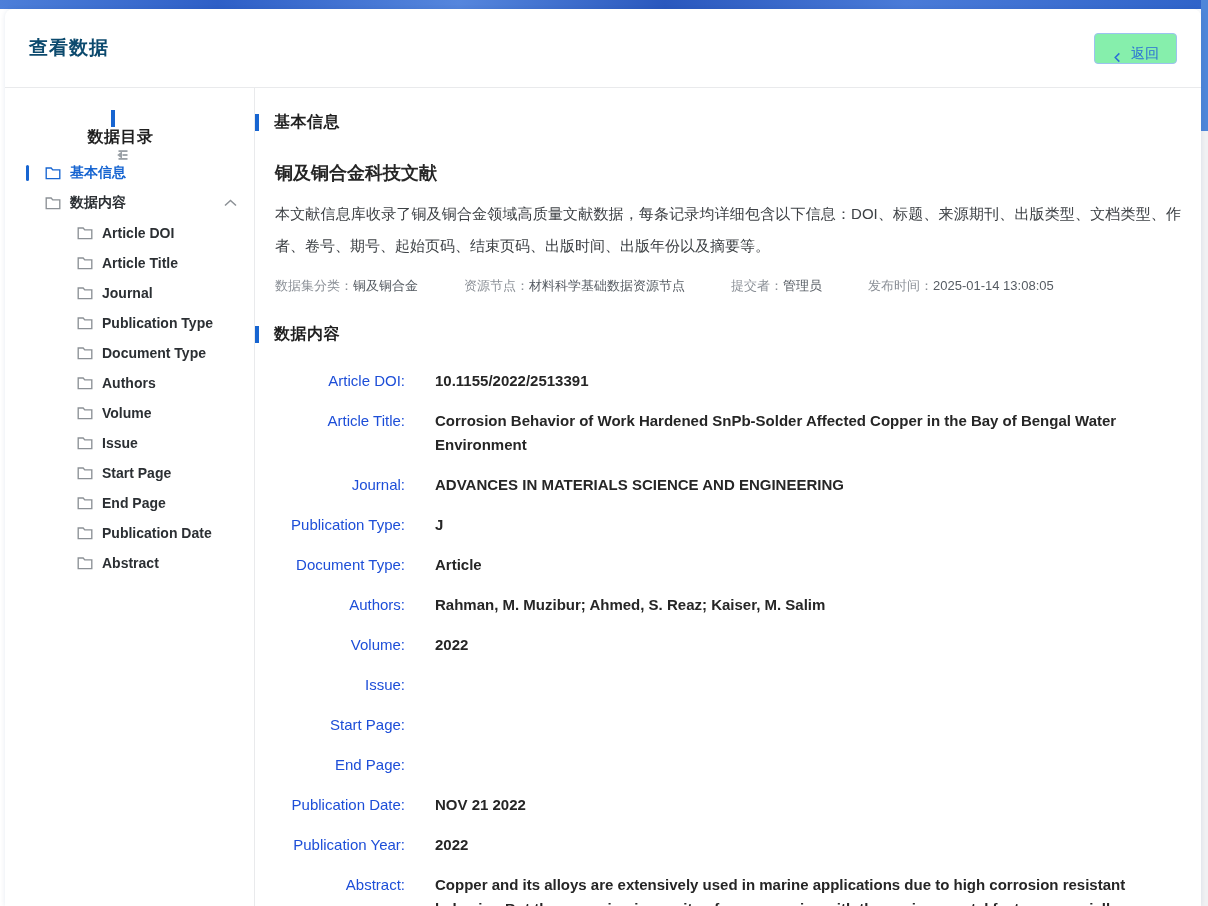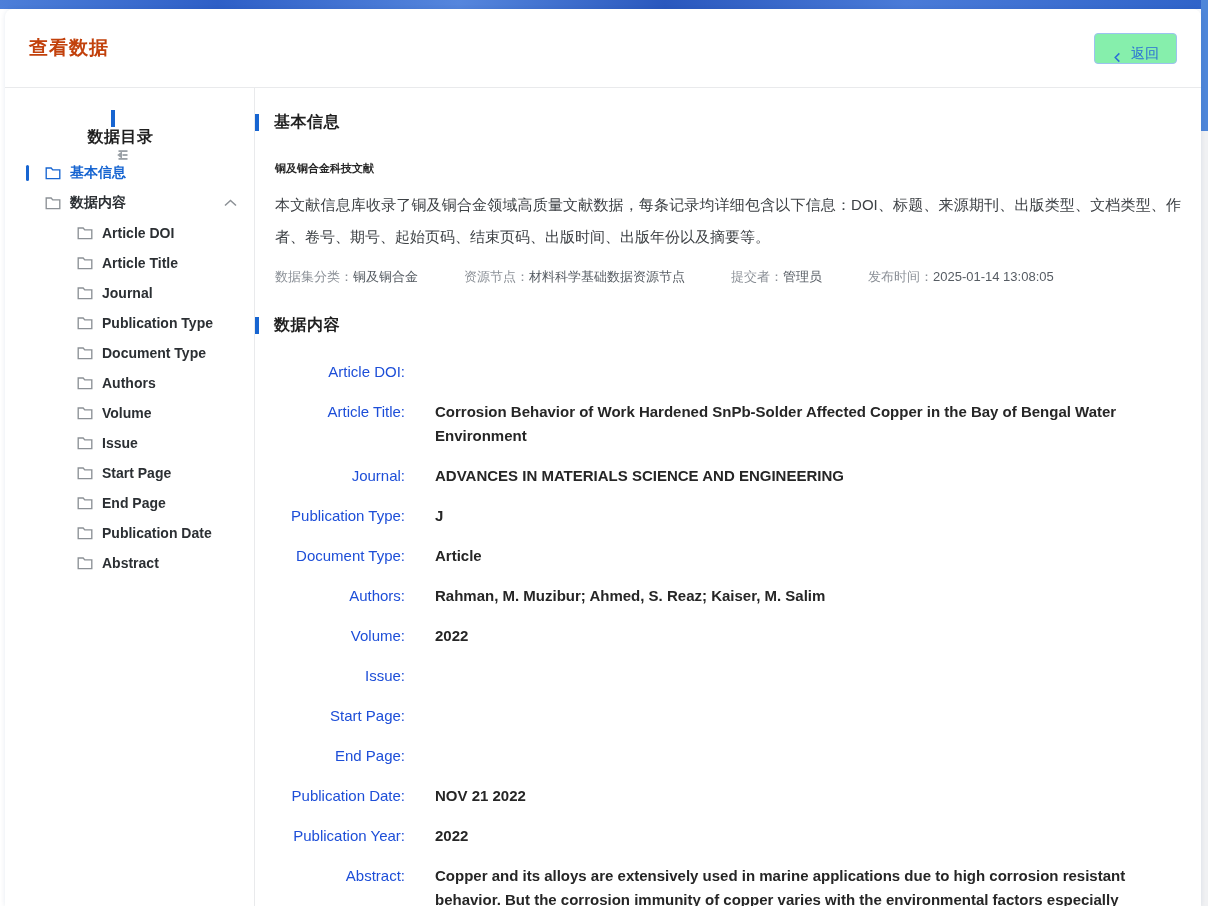--- a/index.html
+++ b/index.html
@@ -12,21 +12,21 @@
   .right-strip-blue { position:absolute; right:0; top:0; width:7px; height:131px; background:#4e86d9; }
   .right-strip-track { position:absolute; right:0; top:131px; width:7px; height:775px; background:#f0f1f3; }
 
   .card { position:absolute; left:5px; top:9px; right:7px; bottom:0;
     background:#fff; border-radius:8px 8px 0 0; box-shadow:0 0 5px rgba(20,60,120,.10);
     display:flex; flex-direction:column; overflow:hidden; }
 
   
   .card-header { height:79px; display:flex; align-items:center; justify-content:space-between;
     padding:0 24px; border-bottom:1px solid #e9eaec; flex:0 0 auto; }
-  .page-title { font-size:19px; font-weight:bold; color:#c2410c; letter-spacing:1px; }
+  .page-title { font-size:19px; font-weight:bold; color:#0c4a6e; letter-spacing:1px; }
   .back-btn { display:inline-flex; align-items:flex-end; gap:8px; height:31px; padding:0 17px;
     background:#86efac; border:1px solid #9cc2ef; border-radius:4px; color:#2a6fd6;
     font-size:14px; cursor:pointer; }
   .back-btn svg { display:block; }
 
   
   .card-body { flex:1 1 auto; display:flex; min-height:0; }
   .sidebar { width:250px; flex:0 0 auto; border-right:1px solid #e9eaec; padding-top:22px; }
   .main { flex:1 1 auto; padding:22px 20px 0 0; min-width:0; }
 
@@ -44,21 +44,21 @@
   .tree-row .sel-bar { width:3px; height:16px; border-radius:2px; background:transparent; margin:0 16px 0 21px; flex:0 0 auto; }
   .tree-row.selected { color:#1765d1; }
   .tree-row.selected .sel-bar { background:#1765d1; }
   .tree-row .folder { color:#8c9196; margin-right:9px; display:flex; flex:0 0 auto; }
   .tree-row.selected .folder { color:#1765d1; }
   .tree-row .caret { margin-left:auto; margin-right:17px; color:#8c9196; display:flex; }
   .tree-children { list-style:none; }
   .tree-children .tree-row { padding-left:72px; color:#2b2f33; }
 
   
-  .dataset-title { margin:27px 0 0 20px; font-size:11px; font-weight:bold; color:#262626; }
+  .dataset-title { margin:27px 0 0 20px; font-size:18px; font-weight:bold; color:#262626; }
   .description { margin:13px 0 0 20px; font-size:15px; color:#3d4145; line-height:32px; text-align:justify; }
   .meta-row { margin:15px 0 0 20px; display:flex; flex-wrap:nowrap; font-size:13px; }
   .meta-item { margin-right:46px; white-space:nowrap; }
   .meta-label { color:#8b9097; }
   .meta-value { color:#565c63; }
 
   .dc-head { margin-top:27px; }
 
   
   .fields { margin:15px 0 0 20px; }
@@ -267,20 +267,21 @@
       </div>
 
       <div class="section-head dc-head">
         <span class="section-bar"></span>
         <span class="section-title">数据内容</span>
       </div>
 
       <div class="fields">
         <div class="field-row">
           <div class="field-label">Article DOI:</div>
+          <div class="field-value">10.1155/2022/2513391</div>
         </div>
 
         <div class="field-row">
           <div class="field-label">Article Title:</div>
           <div class="field-value">Corrosion Behavior of Work Hardened SnPb-Solder Affected Copper in the Bay of Bengal Water Environment</div>
         </div>
 
         <div class="field-row">
           <div class="field-label">Journal:</div>
           <div class="field-value">ADVANCES IN MATERIALS SCIENCE AND ENGINEERING</div>

